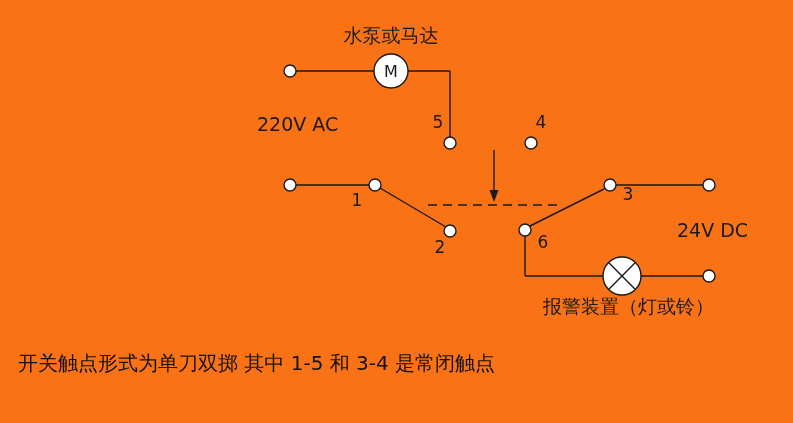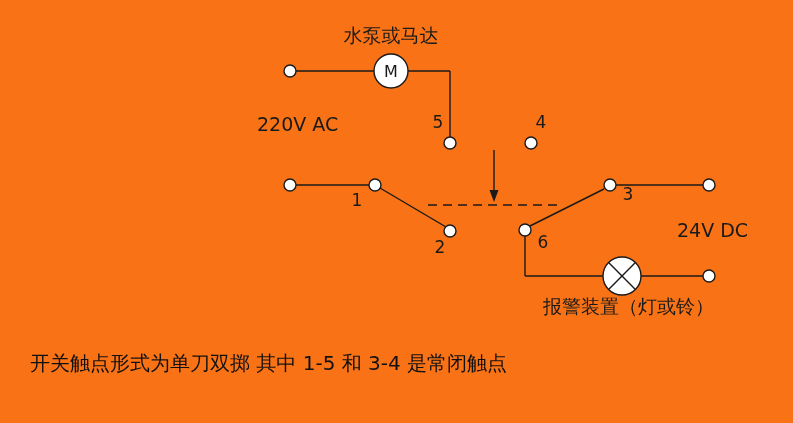--- a/index.html
+++ b/index.html
@@ -28,21 +28,20 @@
   .label-num { font-size: 17px; }
   .label-m { font-size: 16px; }
   .captions {
     position: absolute;
     left: 18px;
     top: 344px;
     color: #111111;
     font-size: 20px;
     line-height: 38px;
     white-space: nowrap;
-    margin-left: 12px;
   }
 </style>
 </head>
 <body>
 
 <div class="page">
 
   <svg class="diagram-svg" width="793" height="345" viewBox="0 0 793 345">
 
     <text class="svg-label label-lg" x="391" y="42" text-anchor="middle">水泵或马达</text>

